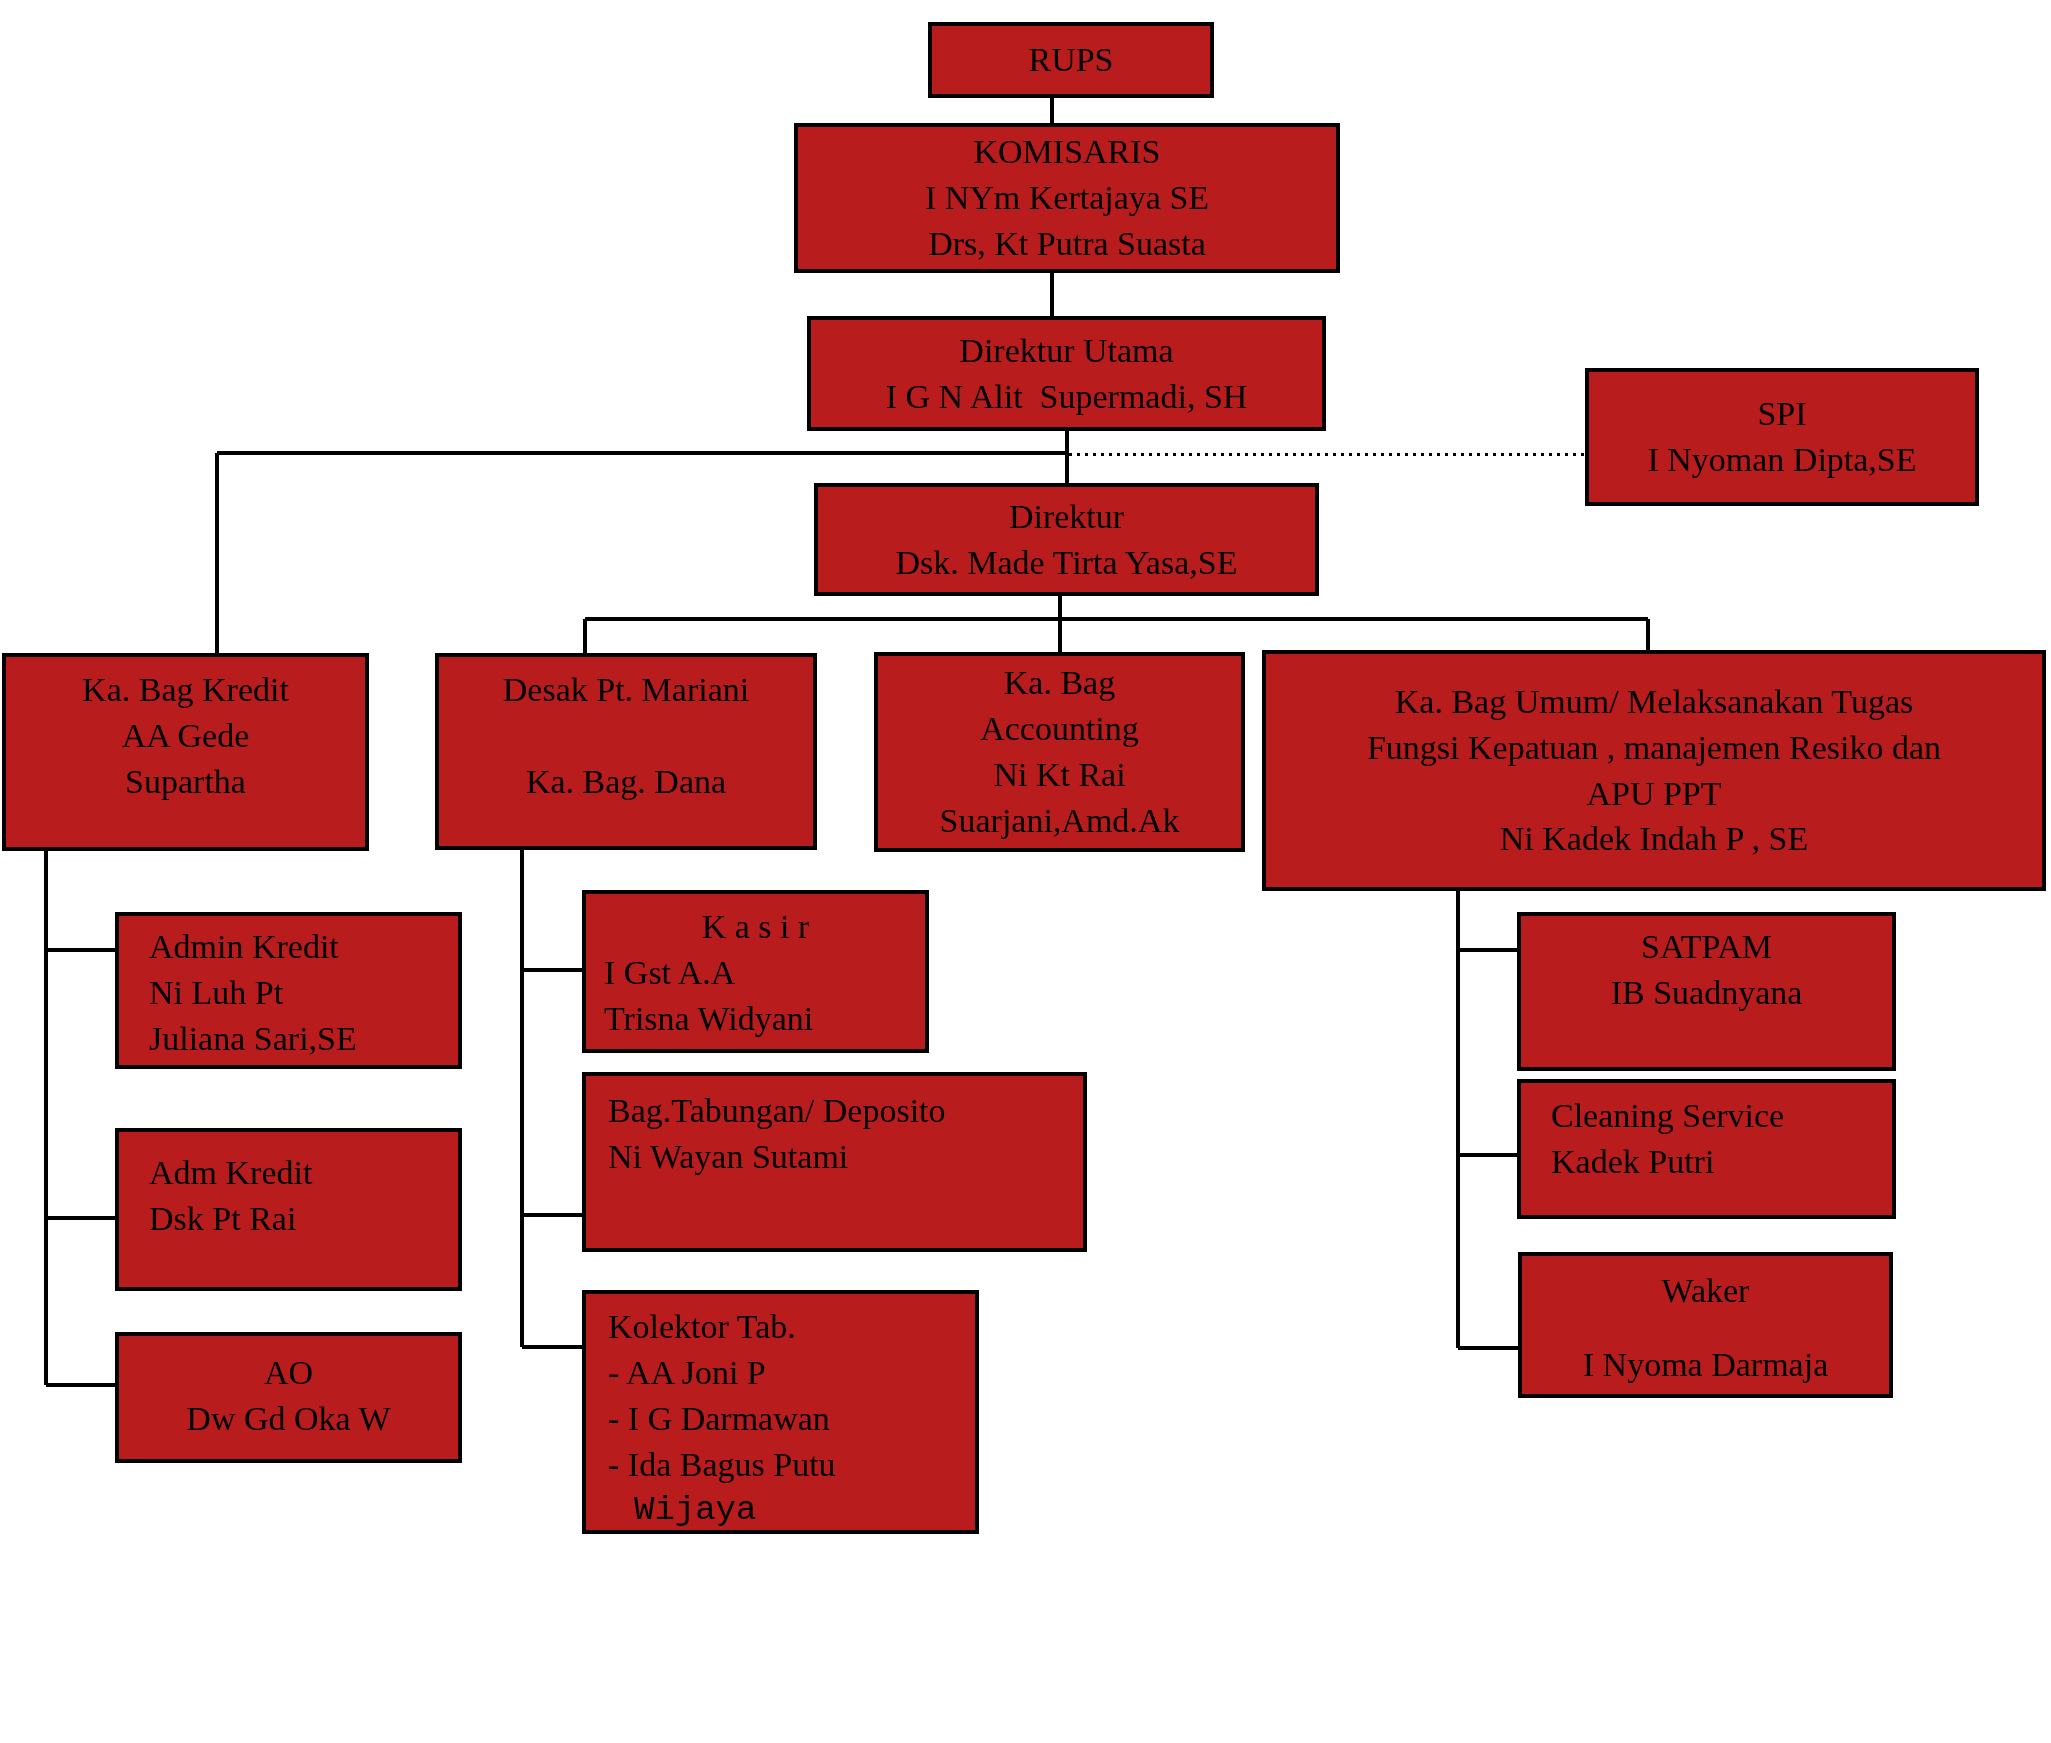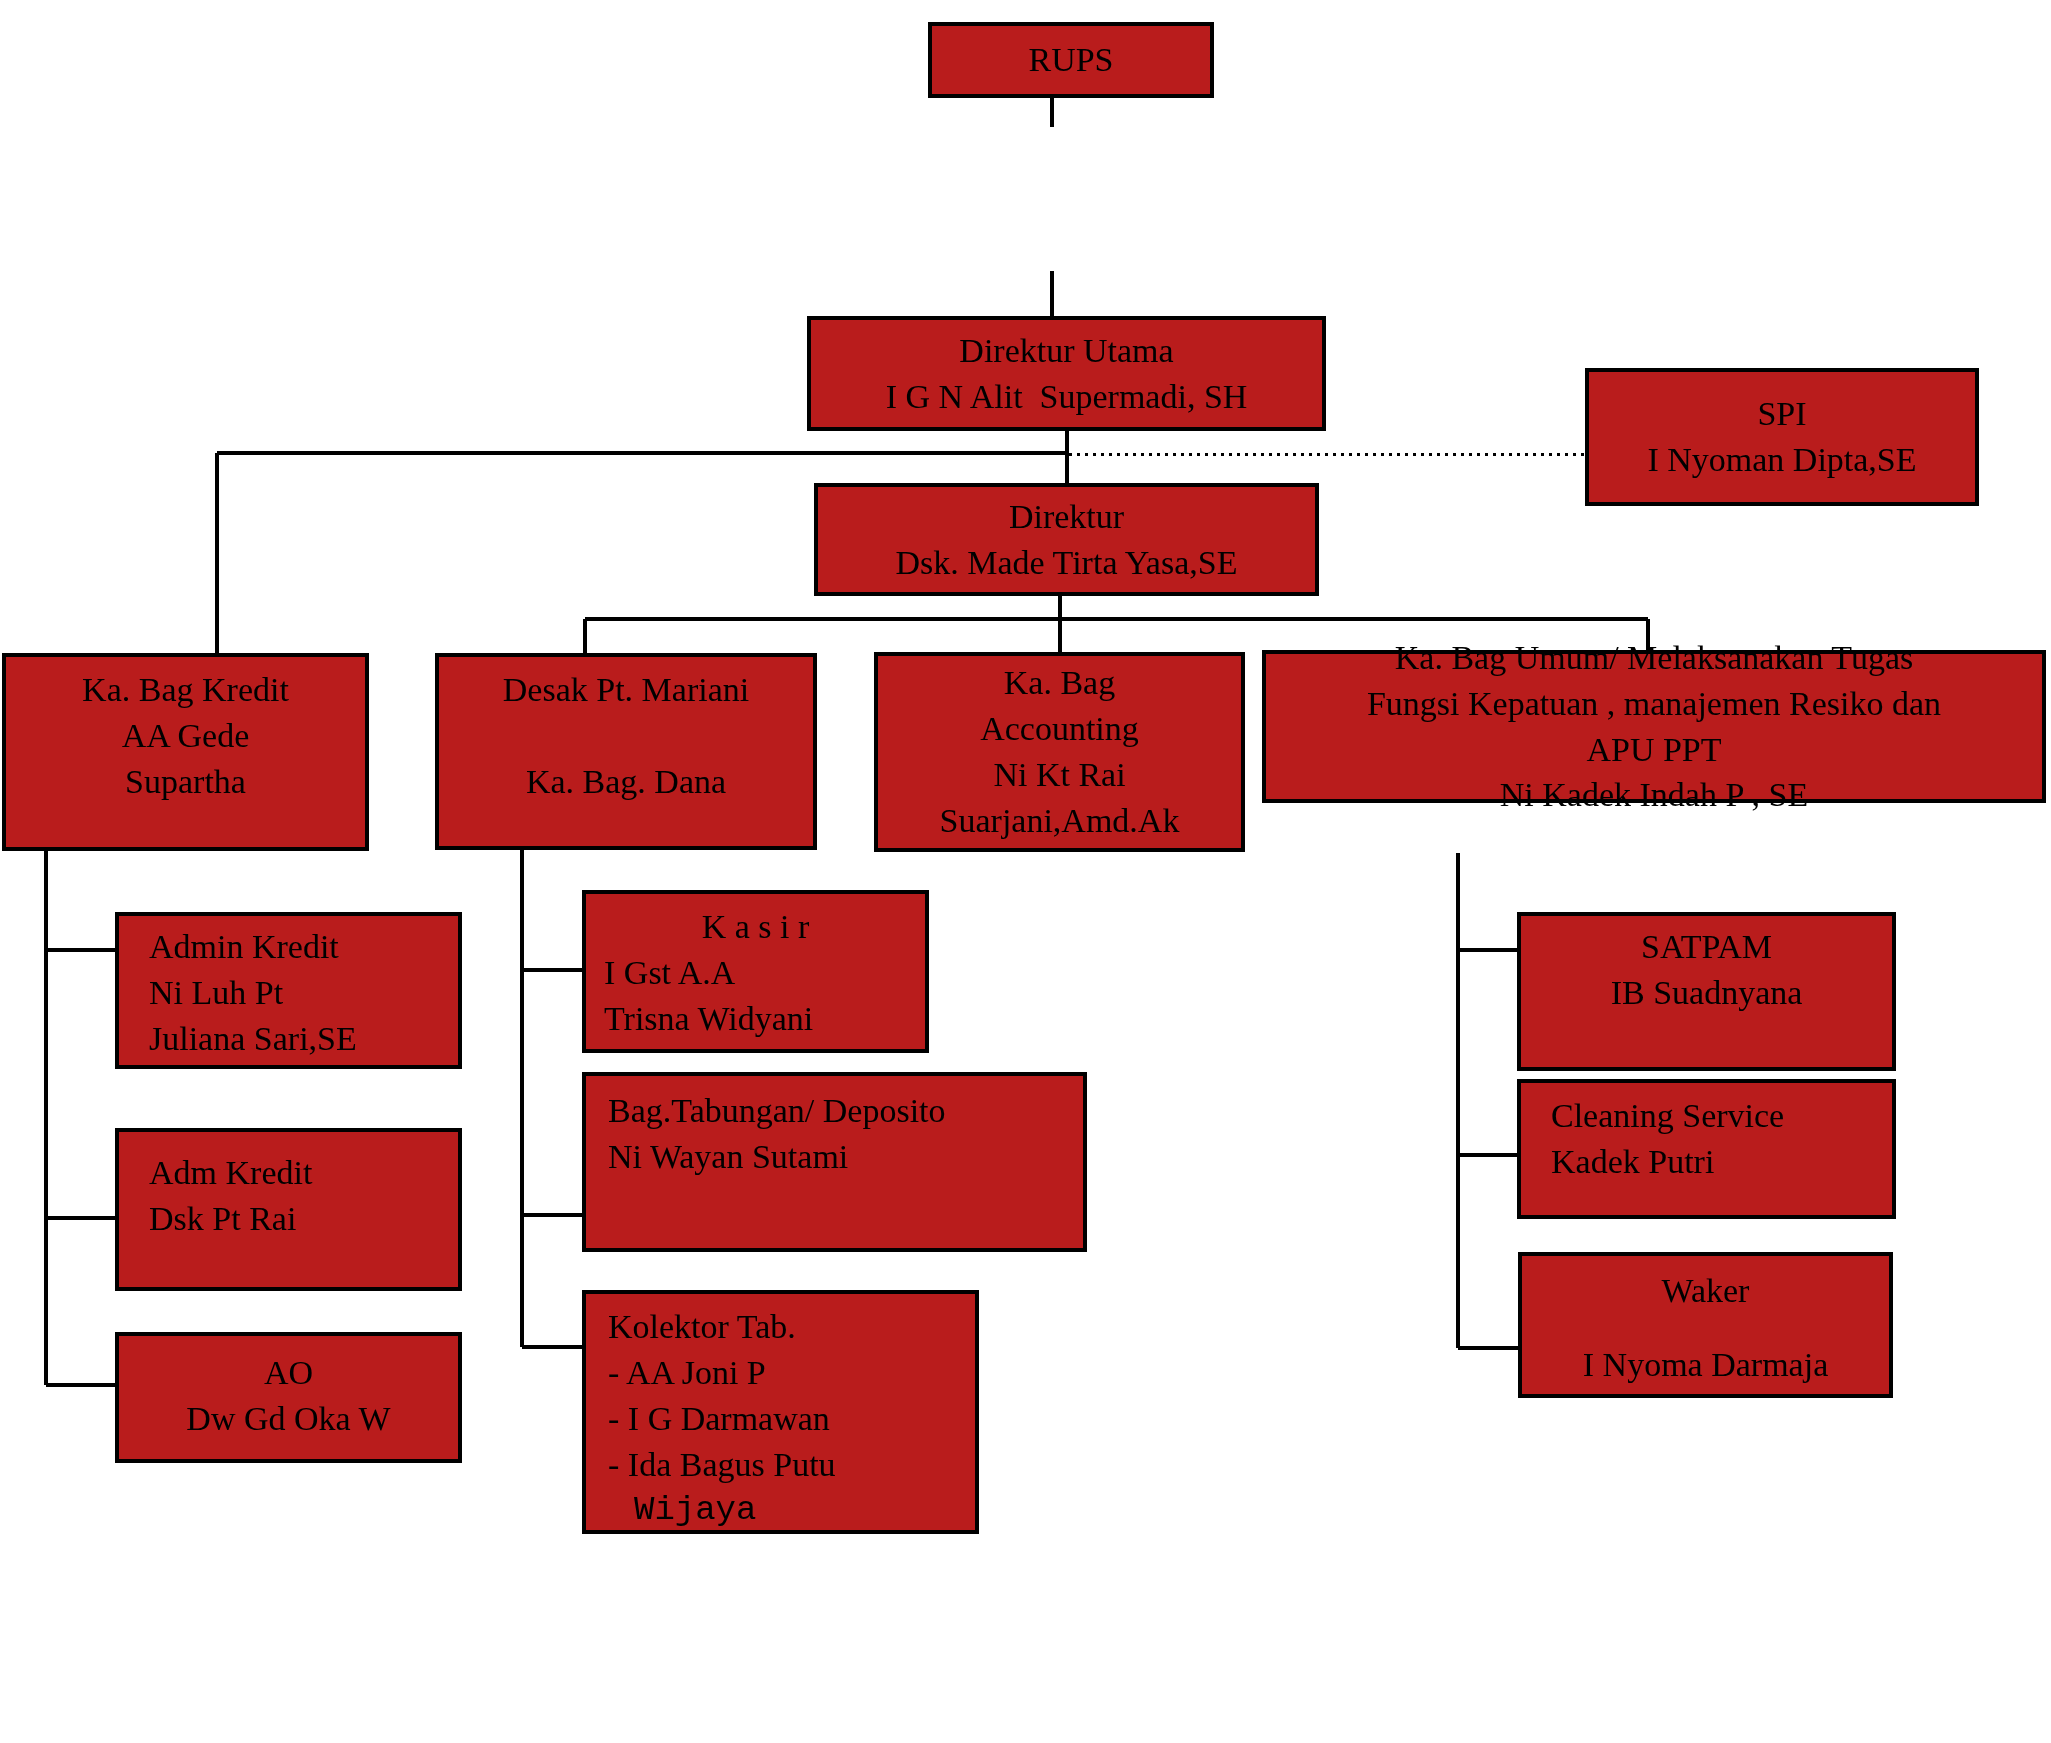--- a/index.html
+++ b/index.html
@@ -36,21 +36,21 @@
   .node-rups            { left: 928px;  top: 22px;   width: 286px; height: 76px; }
   .node-komisaris       { left: 794px;  top: 123px;  width: 546px; height: 150px; }
   .node-direktur-utama  { left: 807px;  top: 316px;  width: 519px; height: 115px; }
   .node-spi             { left: 1585px; top: 368px;  width: 394px; height: 138px; }
   .node-direktur        { left: 814px;  top: 483px;  width: 505px; height: 113px; }
 
   .node-kredit          { left: 2px;    top: 653px;  width: 367px; height: 198px; padding-top: 10px; }
   .node-dana            { left: 435px;  top: 653px;  width: 382px; height: 197px; padding-top: 10px; }
   .node-dana .line:nth-child(2) { margin-top: 46px; }
   .node-accounting      { left: 874px;  top: 652px;  width: 371px; height: 200px; }
-  .node-umum            { left: 1262px; top: 650px;  width: 784px; height: 153px; text-align: center; }
+  .node-umum            { left: 1262px; top: 650px;  width: 784px; height: 241px; text-align: center; }
 
   .node-admin-kredit    { left: 115px;  top: 912px;  width: 347px; height: 157px; text-align: left; padding: 8px 0 0 30px; }
   .node-adm-kredit      { left: 115px;  top: 1128px; width: 347px; height: 163px; text-align: left; padding: 18px 0 0 30px; }
   .node-ao              { left: 115px;  top: 1332px; width: 347px; height: 131px; padding-top: 14px; }
 
   .node-kasir           { left: 582px;  top: 890px;  width: 347px; height: 163px; text-align: left; padding: 10px 0 16px 18px; }
   .node-kasir .line:first-child { text-align: center; padding-right: 18px; }
   .node-tabungan        { left: 582px;  top: 1072px; width: 505px; height: 180px; text-align: left; padding: 12px 0 0 22px; }
   .node-kolektor        { left: 582px;  top: 1290px; width: 397px; height: 244px; text-align: left; padding: 10px 0 0 22px; }
   .node-kolektor .line:nth-child(5) { padding-left: 26px; font-family: Liberation Mono, monospace; }
@@ -116,20 +116,25 @@
     <line x1="1458" y1="1155" x2="1521" y2="1155"></line>
     <line x1="1458" y1="1348" x2="1522" y2="1348"></line>
 
     <line class="thin" x1="1688" y1="1012" x2="1688" y2="1058"></line>
   </svg>
 
   <div class="node node-rups">
     <div class="line">RUPS</div>
   </div>
 
+  <div class="node node-komisaris">
+    <div class="line">KOMISARIS</div>
+    <div class="line">I NYm Kertajaya SE</div>
+    <div class="line">Drs, Kt Putra Suasta</div>
+  </div>
 
   <div class="node node-direktur-utama">
     <div class="line">Direktur Utama</div>
     <div class="line">I G N Alit  Supermadi, SH</div>
   </div>
 
   <div class="node node-spi">
     <div class="line">SPI</div>
     <div class="line">I Nyoman Dipta,SE</div>
   </div>

